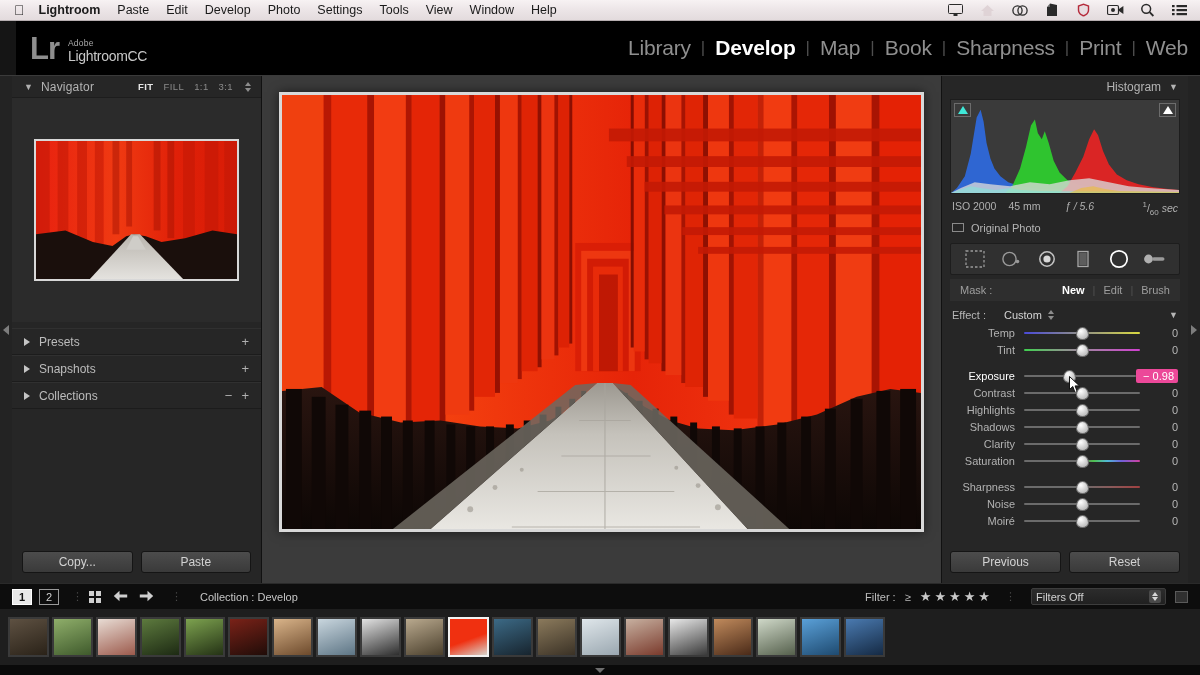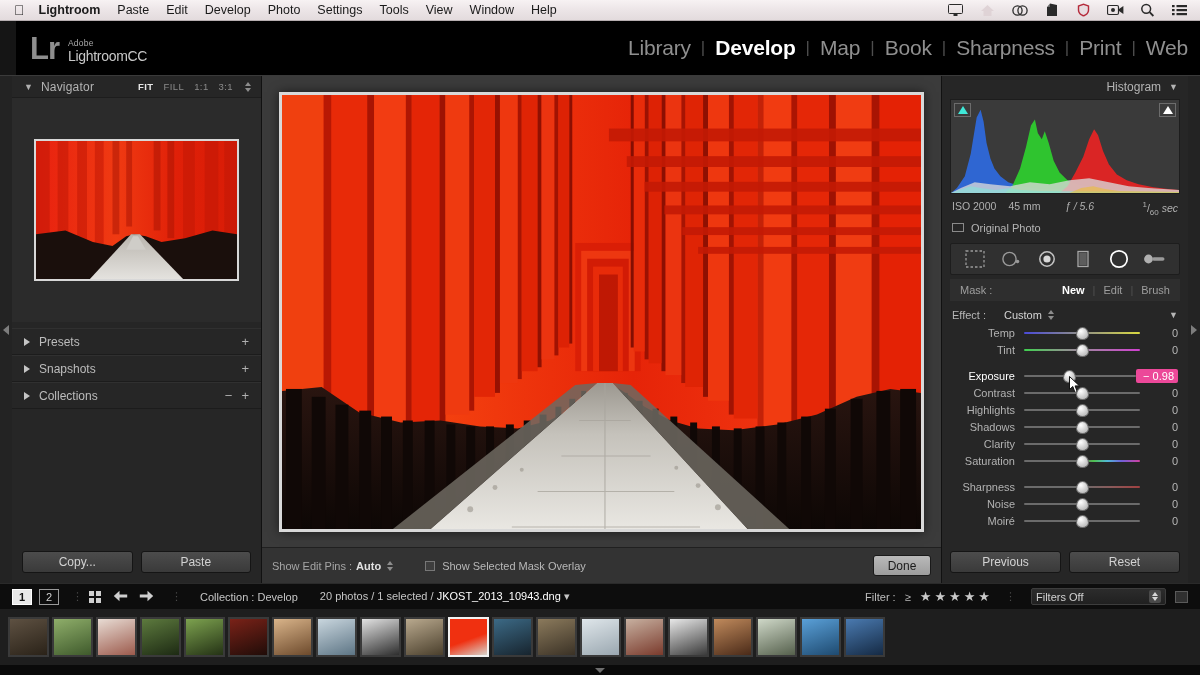--- a/index.html
+++ b/index.html
@@ -559,32 +559,20 @@
                   <circle cx="242" cy="380" r="2"></circle>
                 <circle cx="440" cy="418" r="3"></circle>
                   <circle cx="420" cy="396" r="2.5"></circle>
                   <circle cx="398" cy="378" r="2"></circle>
               </g>
             </svg>
           </div>
         </div>
       </div>
 
-      <div class="toolbar">
-        <span class="lbl">Show Edit Pins :</span>
-        <span class="val">Auto</span>
-        <span class="stepper" style="margin-left:6px;">
-            <i class="up"></i>
-            <i class="dn"></i>
-          </span>
-        <span style="width:32px"></span>
-        <span class="chk"></span>
-        <span>Show Selected Mask Overlay</span>
-        <span class="donebtn">Done</span>
-      </div>
     </div>
 
     <div class="rightpanel">
       <div class="rhdr">
         <span>Histogram</span>
         <span class="caret">▼</span>
       </div>
 
       <div class="histbox">
         <svg width="100%" height="100%" viewBox="0 0 231 95" preserveAspectRatio="none">
@@ -807,21 +795,20 @@
           <path d="M6.5 0.8 L0.8 6 L6.5 11.2 V7.6 H14.2 V4.4 H6.5 Z" fill="#cfcfcf"></path>
         </svg>
     </span>
     <span class="arw">
       <svg width="15" height="12" viewBox="0 0 15 12">
           <path d="M8.5 0.8 L14.2 6 L8.5 11.2 V7.6 H0.8 V4.4 H8.5 Z" fill="#cfcfcf"></path>
         </svg>
     </span>
     <span class="dots">⋮</span>
     <span class="coll">Collection : Develop</span>
-    <span class="cnt"><span>20 photos / 1 selected / </span><b>JKOST_2013_10943.dng</b> <span>▾</span></span>
 
     <span class="right2">
       <span>Filter :</span>
       <span>≥</span>
       <span class="stars">
         <span>★</span>
         <span>★</span>
         <span>★</span>
         <span>★</span>
         <span>★</span>

